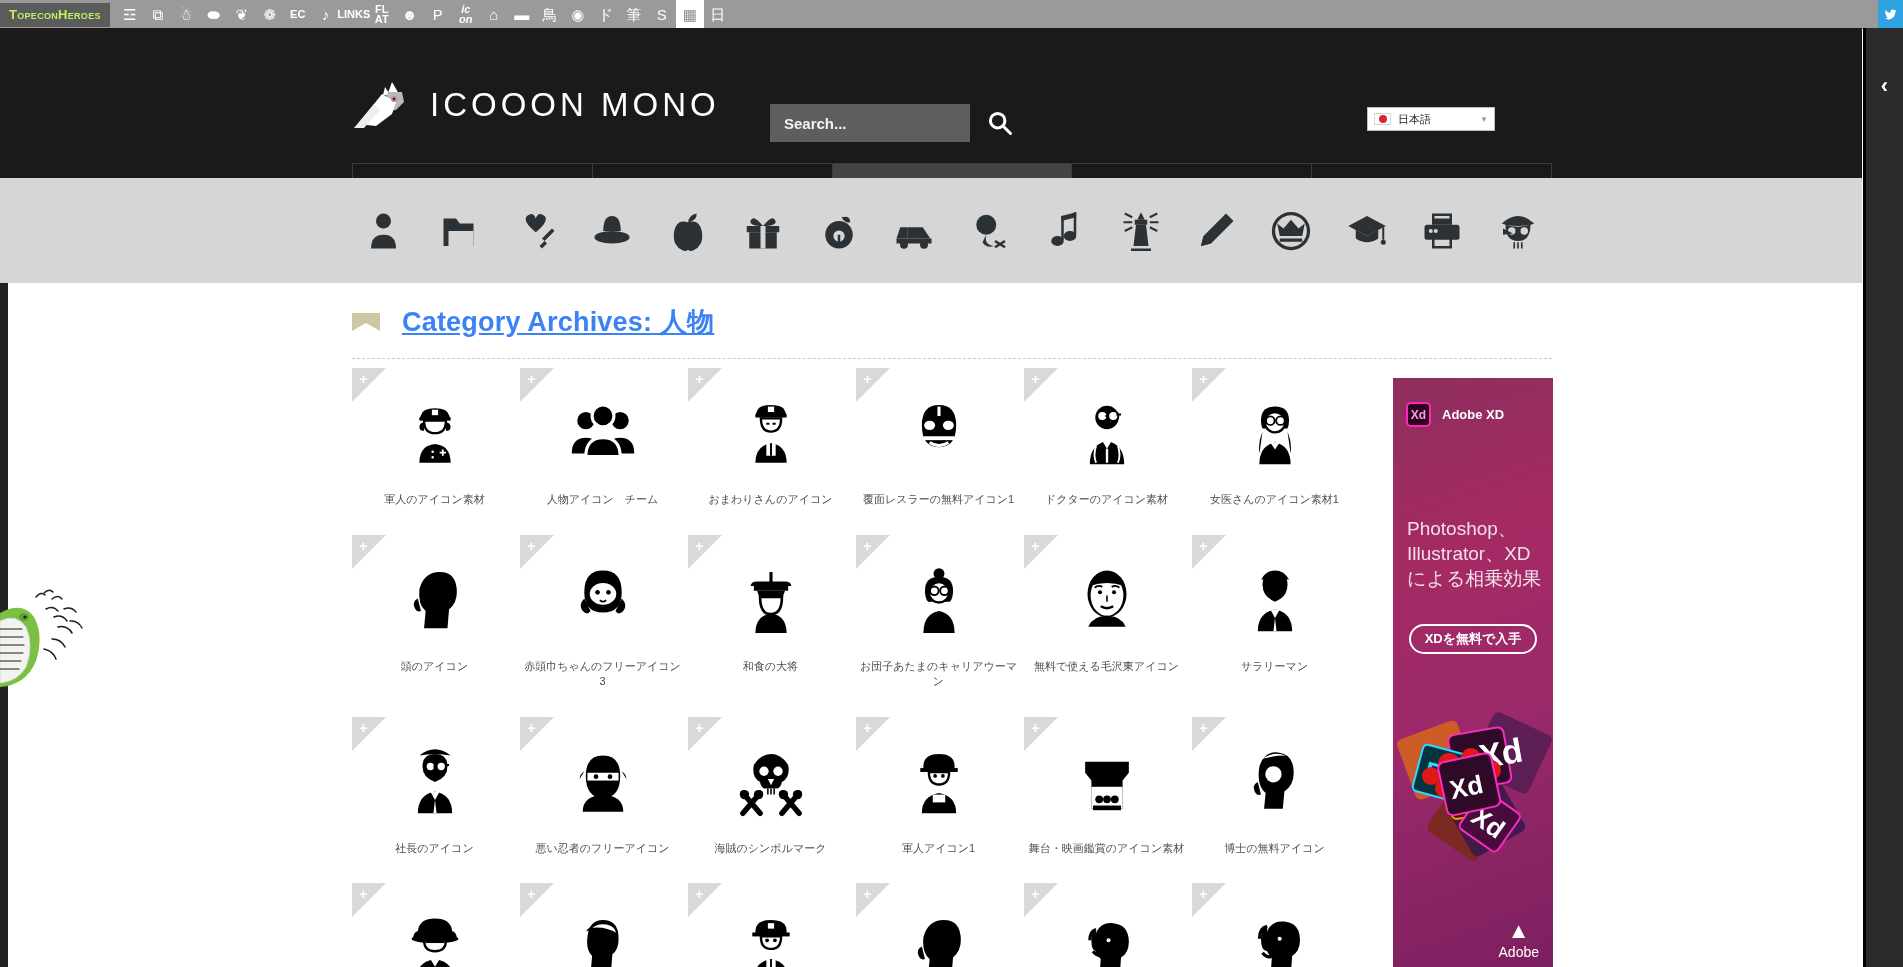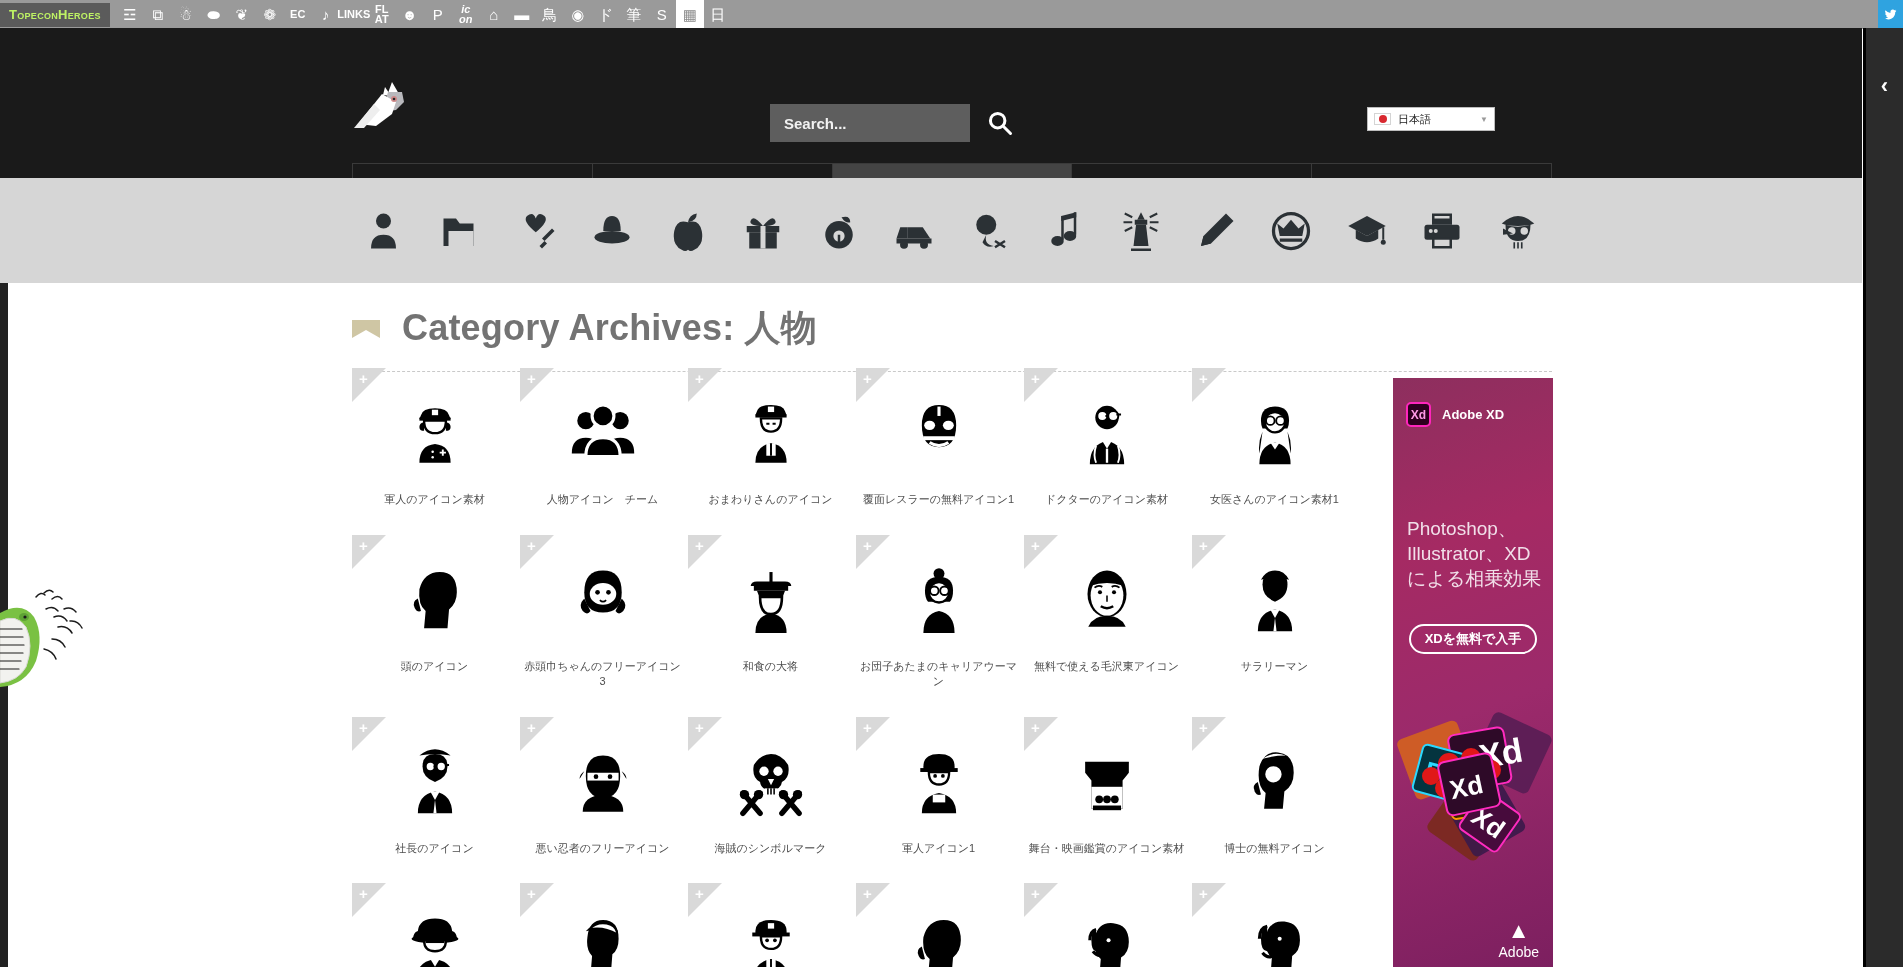--- a/index.html
+++ b/index.html
@@ -137,21 +137,21 @@
   
   #content { position: absolute; top: 255px; left: 0; width: 1862px; }
   #title-row {
     position: absolute; left: 352px; top: 21px;
     display: flex; align-items: center; gap: 22px;
     width: 1200px; padding-bottom: 18px;
     border-bottom: 1px dashed #c9c9c9;
   }
   #title-flag { width: 28px; height: 22px; }
   #page-title {
-    font-size: 36px; font-weight: bold; color: #737373; letter-spacing: .2px;
+    font-size: 27px; font-weight: bold; color: #3b82f6; letter-spacing: .2px; text-decoration: underline;
   }
 
   #grid {
     position: absolute; left: 352px; top: 85px;
     width: 1215px;
     display: flex; flex-wrap: wrap;
   }
   .tile {
     width: 165px; margin-right: 3px; margin-bottom: 2px;
     position: relative; cursor: pointer;
@@ -265,20 +265,21 @@
     <div id="logo-wrap">
       <svg id="logo-mark" viewBox="0 0 62 50">
         <polygon points="40,2 47,14 36,13" fill="#ffffff"></polygon>
         <polygon points="33,7 39,16 31,15" fill="#ffffff"></polygon>
         <path d="M36 12 L50 12 L52 22 L44 30 L30 32 Z" fill="#b9b9bd"></path>
         <path d="M6 44 L30 14 L44 22 L40 34 L24 46 Z" fill="#ffffff"></path>
         <path d="M2 48 L22 24 L28 30 L12 48 Z" fill="#eeeeee"></path>
         <circle cx="42" cy="19" r="3" fill="#d08a8a"></circle>
         <circle cx="42" cy="19" r="1.3" fill="#2a2a2a"></circle>
       </svg>
+      <div id="logo-text">ICOOON MONO</div>
     </div>
 
     <div id="search-wrap">
       <input id="search-input" type="text" placeholder="Search..." style="">
       <button id="search-btn">
         <svg width="28" height="28" viewBox="0 0 24 24" fill="none" stroke="#ffffff" stroke-width="2.6">
           <circle cx="10" cy="10" r="6.2"></circle>
             <line x1="14.8" y1="14.8" x2="21" y2="21" stroke-linecap="round"></line>
         </svg>
       </button>

